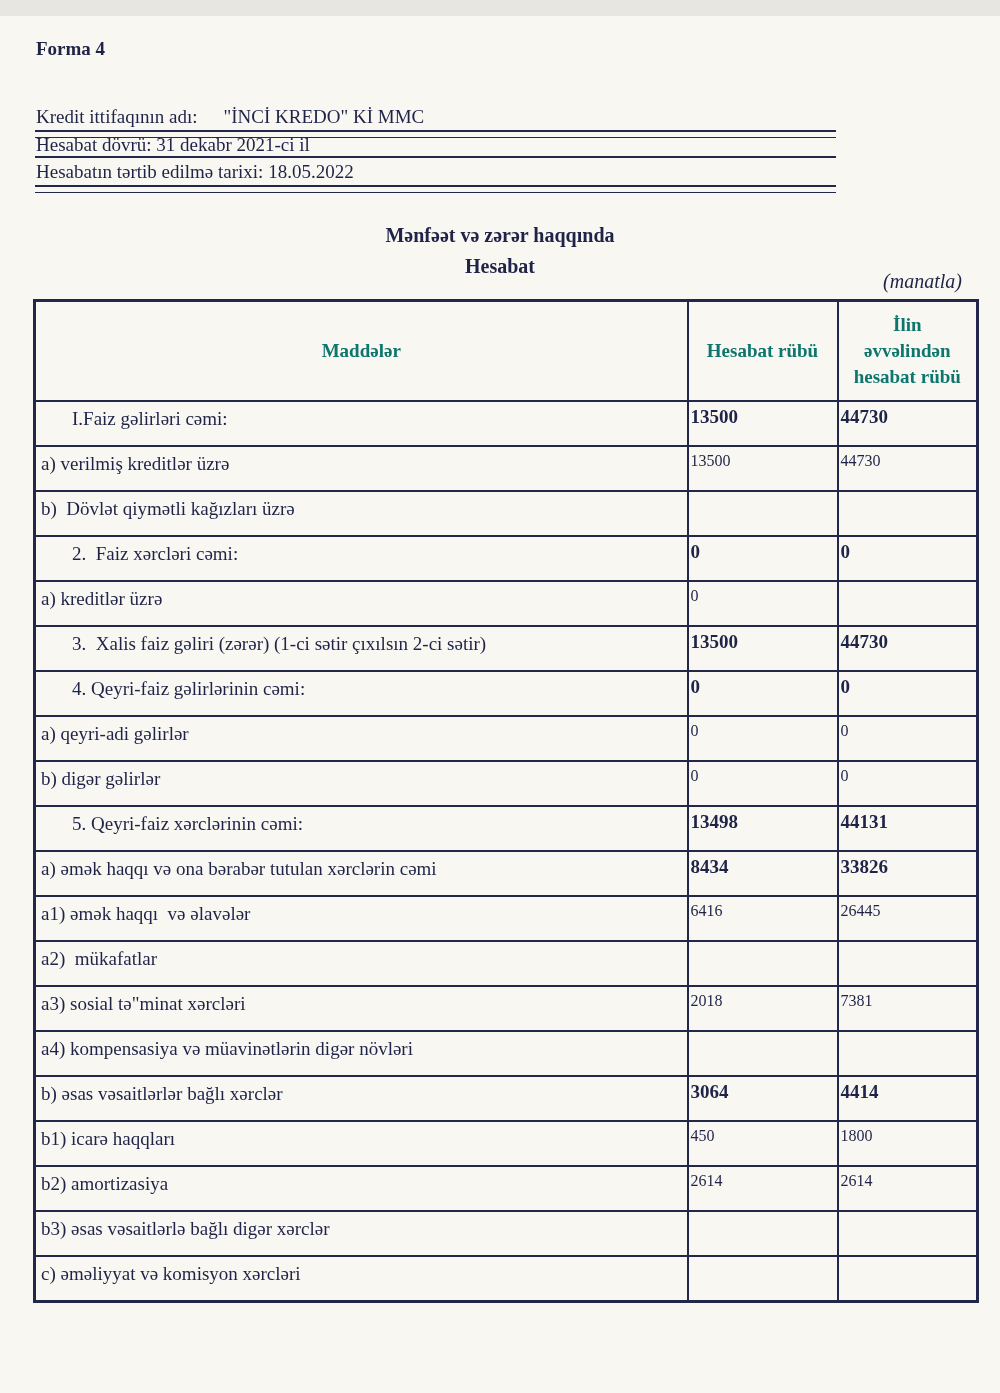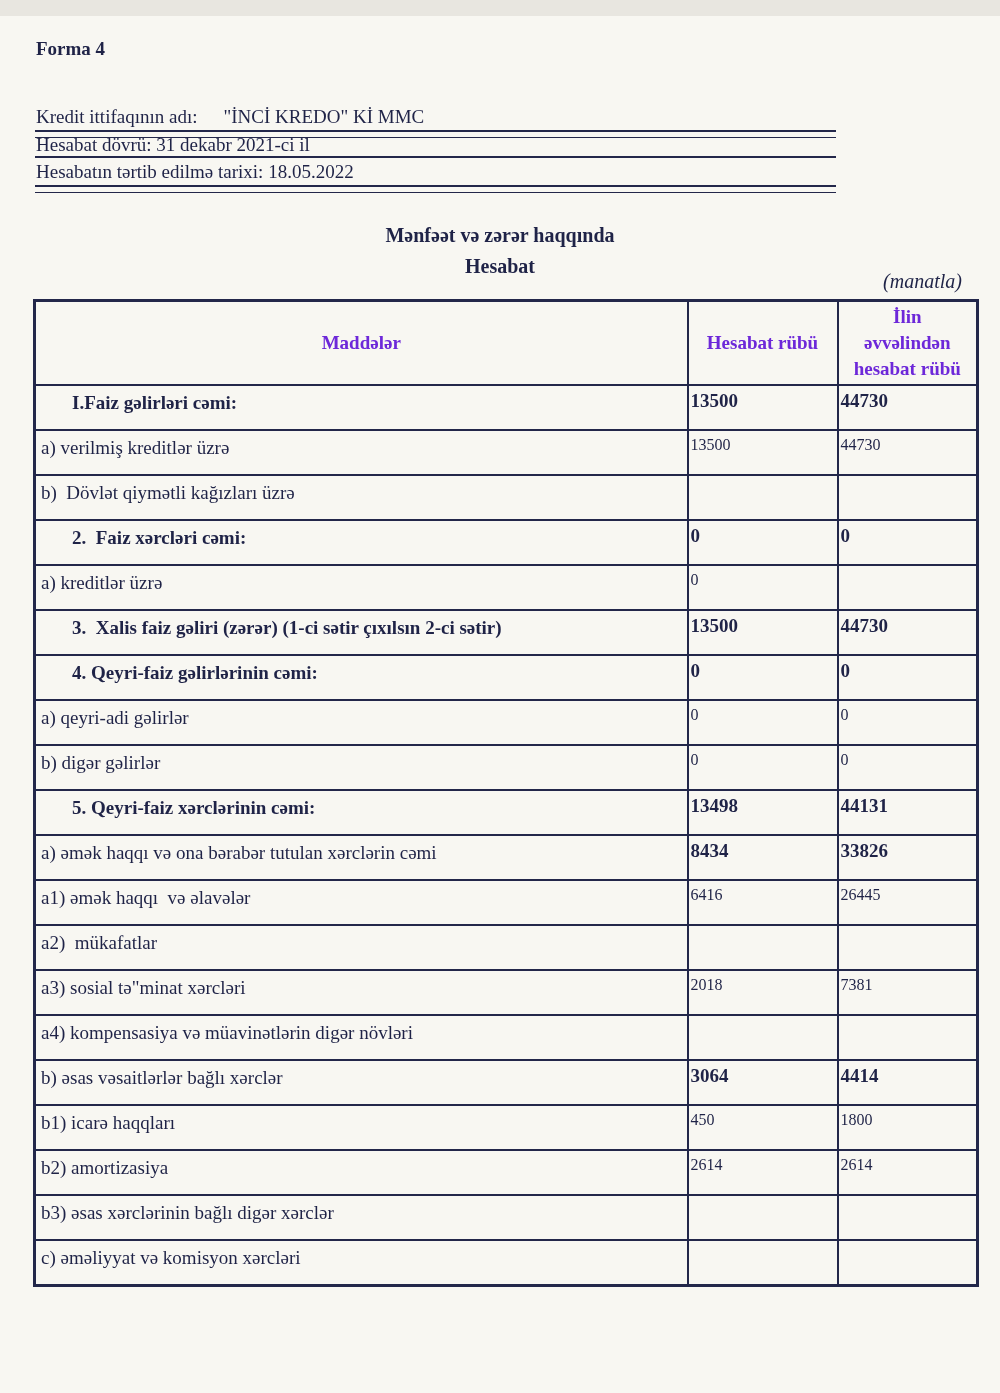--- a/index.html
+++ b/index.html
@@ -65,32 +65,32 @@
     border: 2px solid #23274a;
     overflow: hidden;
   }
   tr.head-row { height: 78px; }
   tr.data-row { height: 45px; }
   th.h {
     font-size: 19px; font-weight: bold;
     text-align: center; vertical-align: middle;
     line-height: 26px;
     white-space: pre-line;
-    color: #6d28d9;
-    padding: 2px;
+    color: #0f766e;
+    padding: 10px;
     border-radius: 24px;
   }
   td.label {
     font-size: 19px;
     text-align: left; vertical-align: top;
     padding: 6px 4px 2px 5px;
     white-space: pre-wrap;
     line-height: 22px;
   }
-  td.label.bold { font-weight: bold; padding-left: 36px; }
+  td.label.bold { font-weight: normal; padding-left: 36px; }
   td.val {
     text-align: left; vertical-align: top;
     font-size: 16px;
     padding: 5px 9px 0 2px;
   }
   td.val.ytd { padding-right: 0; }
   td.val.bold-val { font-weight: bold; font-size: 19px; padding-top: 4px; }
 </style>
 </head>
 <body>
@@ -216,21 +216,21 @@
           <td class="label">b1) icarə haqqları</td>
           <td class="val q">450</td>
           <td class="val ytd">1800</td>
         </tr>
         <tr class="data-row">
           <td class="label">b2) amortizasiya</td>
           <td class="val q">2614</td>
           <td class="val ytd">2614</td>
         </tr>
         <tr class="data-row">
-          <td class="label">b3) əsas xərclərinin bağlı digər xərclər</td>
+          <td class="label">b3) əsas vəsaitlərlə bağlı digər xərclər</td>
           <td class="val q"></td>
           <td class="val ytd"></td>
         </tr>
         <tr class="data-row">
           <td class="label">c) əməliyyat və komisyon xərcləri</td>
           <td class="val q"></td>
           <td class="val ytd"></td>
         </tr>
       </tbody>
   </table>

